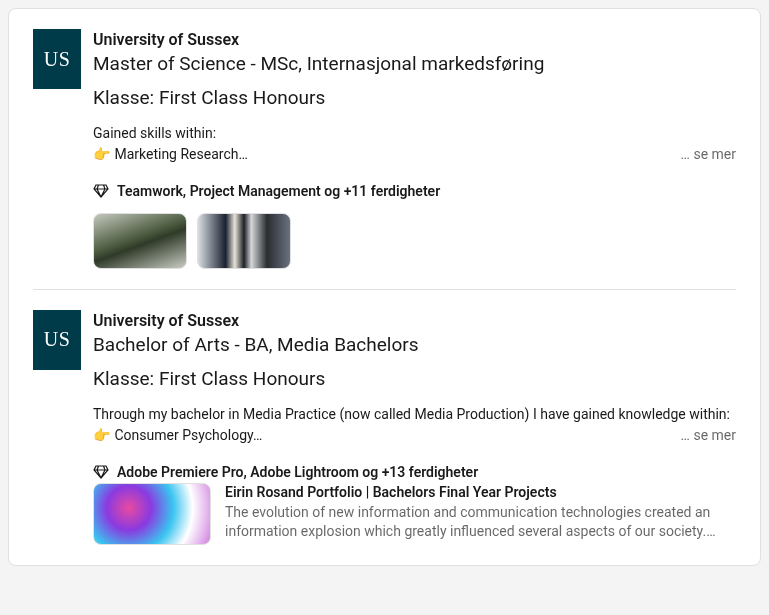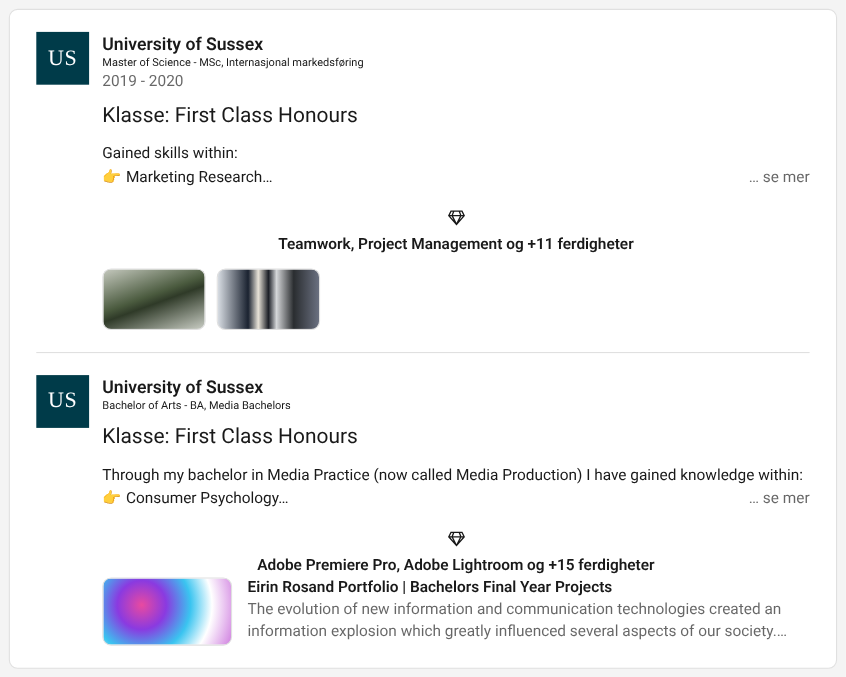--- a/index.html
+++ b/index.html
@@ -25,40 +25,40 @@
       display: flex;
       gap: 12px;
       padding-bottom: 20px;
     }
     .edu-item + .edu-item {
       border-top: 1px solid #e0e0e0;
       padding-top: 20px;
     }
     .logo {
       width: 48px;
-      height: 48px;
+      height: 60px;
       flex-shrink: 0;
       background: #003b49;
       color: #fff;
       display: flex;
       align-items: center;
       justify-content: center;
       font-family: Georgia, serif;
       font-size: 20px;
       letter-spacing: 0.5px;
     }
     .edu-body { flex: 1; min-width: 0; }
     .school-name {
       font-size: 16px;
       font-weight: 600;
       color: rgba(0,0,0,0.9);
       line-height: 1.4;
     }
     .degree {
-      font-size: 10px;
+      font-size: 19px;
       color: rgba(0,0,0,0.9);
       line-height: 1.4;
     }
     .dates {
       font-size: 14px;
       color: rgba(0,0,0,0.6);
       line-height: 1.4;
     }
     .klasse {
       font-size: 19px;
@@ -93,21 +93,20 @@
     }
     .skills-row {
       display: flex;
       align-items: center;
       gap: 8px;
       margin-top: 18px;
       font-size: 14px;
       font-weight: 600;
       color: rgba(0,0,0,0.9);
       cursor: pointer;
-      flex-direction: column;
     }
     .diamond-icon {
       width: 16px;
       height: 16px;
       flex-shrink: 0;
     }
     .media-row {
       display: flex;
       gap: 10px;
       margin-top: 14px;
@@ -161,21 +160,20 @@
 </head>
 <body>
 
 <div class="card">
 
   <div class="edu-item">
     <div class="logo">US</div>
     <div class="edu-body">
       <div class="school-name">University of Sussex</div>
       <div class="degree">Master of Science - MSc, Internasjonal markedsføring</div>
-      <div class="dates">2019 - 2020</div>
       <div class="klasse">Klasse: First Class Honours</div>
 
       <div class="desc-block">
         <span class="desc-line1">Gained skills within:</span>
         <div class="desc-line2-row">
           <span class="desc-line2">
             <span class="point-emoji">👉</span><span>Marketing Research…</span>
           </span>
           <span class="see-more">… se mer</span>
         </div>
@@ -209,21 +207,21 @@
             <span class="point-emoji">👉</span><span>Consumer Psychology…</span>
           </span>
           <span class="see-more">… se mer</span>
         </div>
       </div>
 
       <div class="skills-row">
         <svg class="diamond-icon" viewBox="0 0 16 16" fill="none" stroke="rgba(0,0,0,0.9)" stroke-width="1.2">
           <path d="M3 2 L13 2 L15 6 L8 14 L1 6 Z M1 6 L15 6 M5.5 2 L4 6 L8 14 M10.5 2 L12 6 L8 14"></path>
         </svg>
-        <span>Adobe Premiere Pro, Adobe Lightroom og +15 ferdigheter</span>
+        <span>Adobe Premiere Pro, Adobe Lightroom og +13 ferdigheter</span>
       </div>
 
       <div class="media-with-text">
         <div class="media-thumb thumb-abstract"></div>
         <div class="media-text">
           <div class="media-title">Eirin Rosand Portfolio | Bachelors Final Year Projects</div>
           <div class="media-desc">The evolution of new information and communication technologies created an information explosion which greatly influenced several aspects of our society. With this development…</div>
         </div>
       </div>
     </div>

